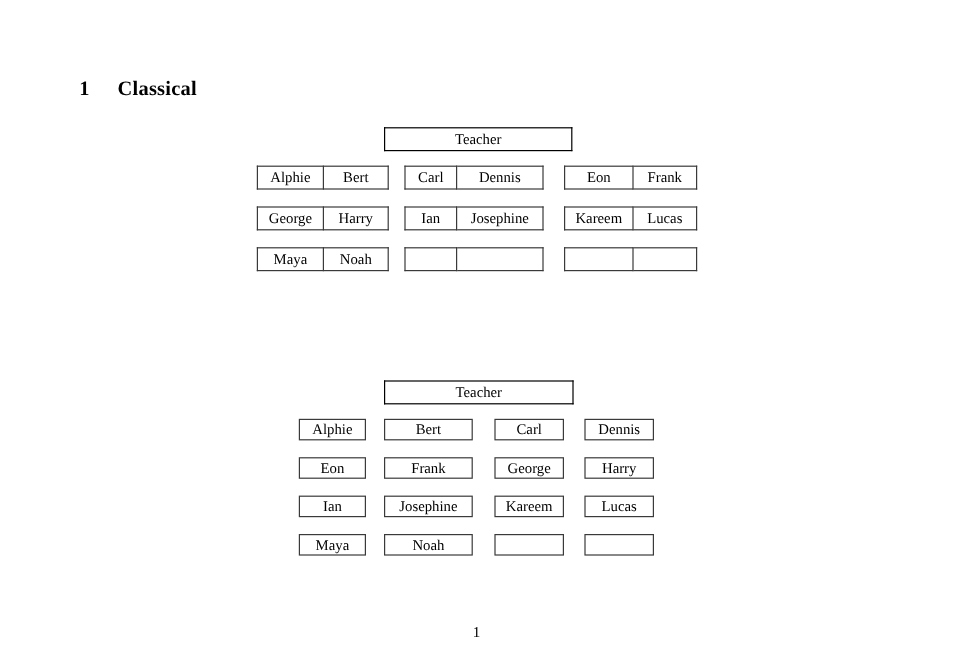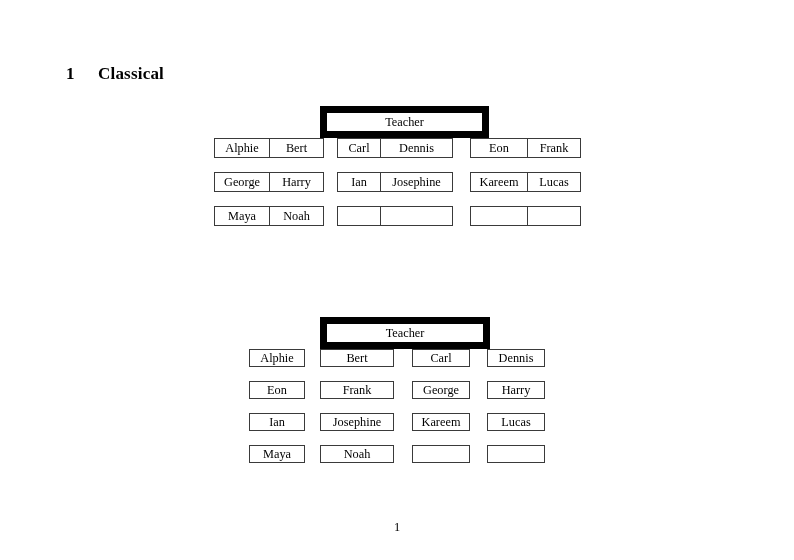--- a/index.html
+++ b/index.html
@@ -37,21 +37,21 @@
   #heading-distributed { left: 66px; top: 275px; }
 
   
   .tbl {
     position: absolute;
     border-collapse: collapse;
     font-size: 12.3px;
     line-height: 1;
   }
   .tbl td {
-    border: 7px solid #000000;
+    border: 1px solid #000000;
     height: 18px;
     padding: 0 4px;
     text-align: center;
     vertical-align: middle;
     white-space: nowrap;
     background: #ffffff;
   }
 
   
   #s1-teacher { left: 320px; top: 106px; }

